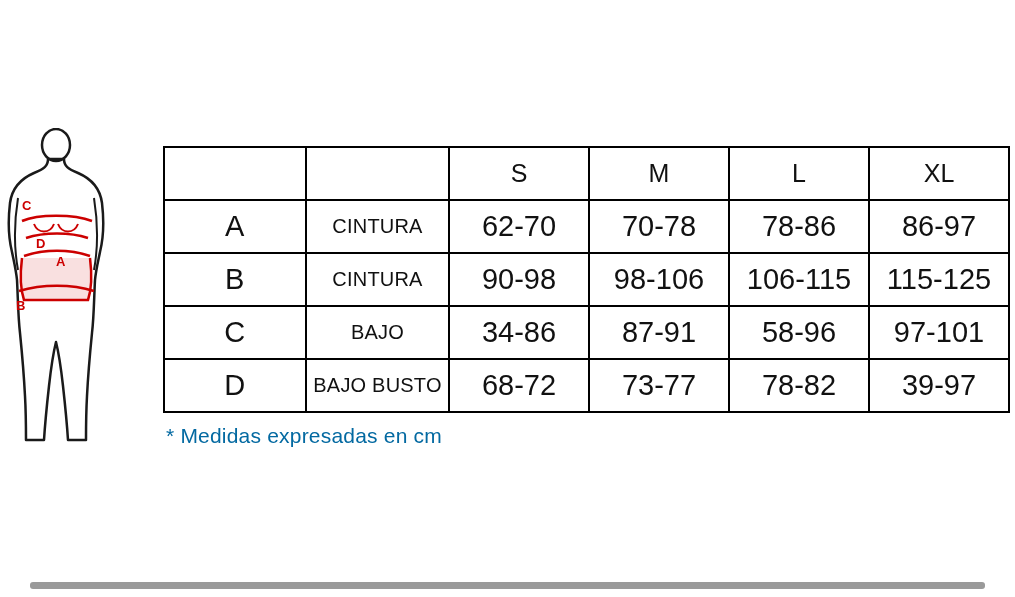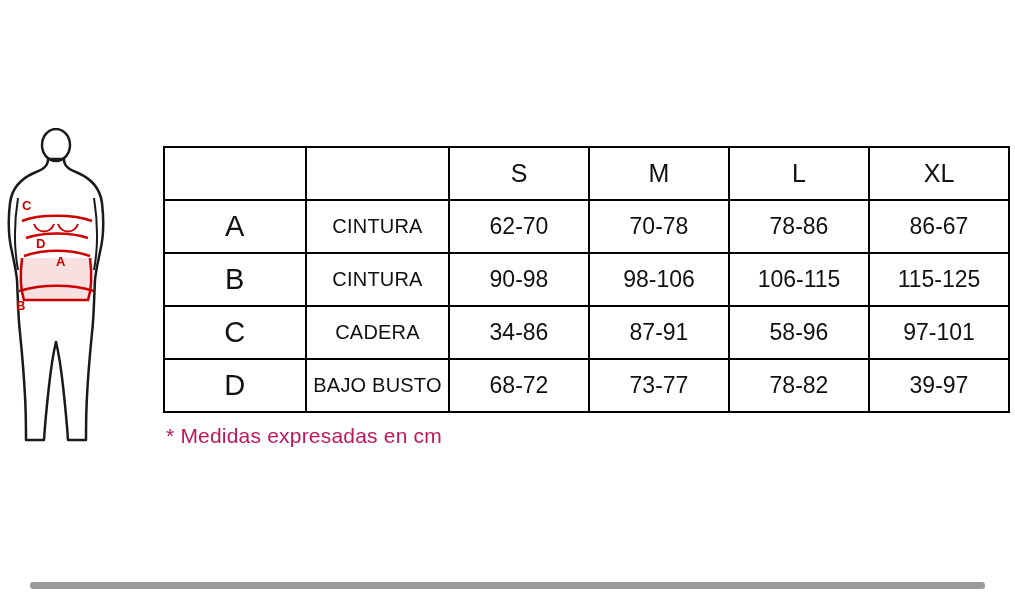--- a/index.html
+++ b/index.html
@@ -66,32 +66,32 @@
     color: #111111;
     font-weight: 400;
   }
   .name-cell {
     font-size: 20px;
     color: #111111;
     letter-spacing: 0.2px;
     margin-top: 48px;
   }
   .val-cell {
-    font-size: 23px;
+    font-size: 29px;
     color: #111111;
   }
   .blank-cell { }
 
   
   .footnote {
     position: absolute;
     left: 166px;
     top: 424px;
     font-size: 21px;
-    color: #be185d;
+    color: #0369a1;
     letter-spacing: 0.2px;
   }
 
   
   .bottom-bar {
     position: absolute;
     left: 30px;
     right: 30px;
     bottom: 8px;
     height: 7px;
@@ -180,33 +180,33 @@
           <th class="head-size">XL</th>
         </tr>
       </thead>
       <tbody>
         <tr>
           <td class="letter-cell">A</td>
           <td class="name-cell">CINTURA</td>
           <td class="val-cell">62-70</td>
           <td class="val-cell">70-78</td>
           <td class="val-cell">78-86</td>
-          <td class="val-cell">86-67</td>
+          <td class="val-cell">86-97</td>
         </tr>
         <tr>
           <td class="letter-cell">B</td>
           <td class="name-cell">CINTURA</td>
           <td class="val-cell">90-98</td>
           <td class="val-cell">98-106</td>
           <td class="val-cell">106-115</td>
           <td class="val-cell">115-125</td>
         </tr>
         <tr>
           <td class="letter-cell">C</td>
-          <td class="name-cell">CADERA</td>
+          <td class="name-cell">BAJO</td>
           <td class="val-cell">34-86</td>
           <td class="val-cell">87-91</td>
           <td class="val-cell">58-96</td>
           <td class="val-cell">97-101</td>
         </tr>
         <tr>
           <td class="letter-cell">D</td>
           <td class="name-cell">BAJO BUSTO</td>
           <td class="val-cell">68-72</td>
           <td class="val-cell">73-77</td>

